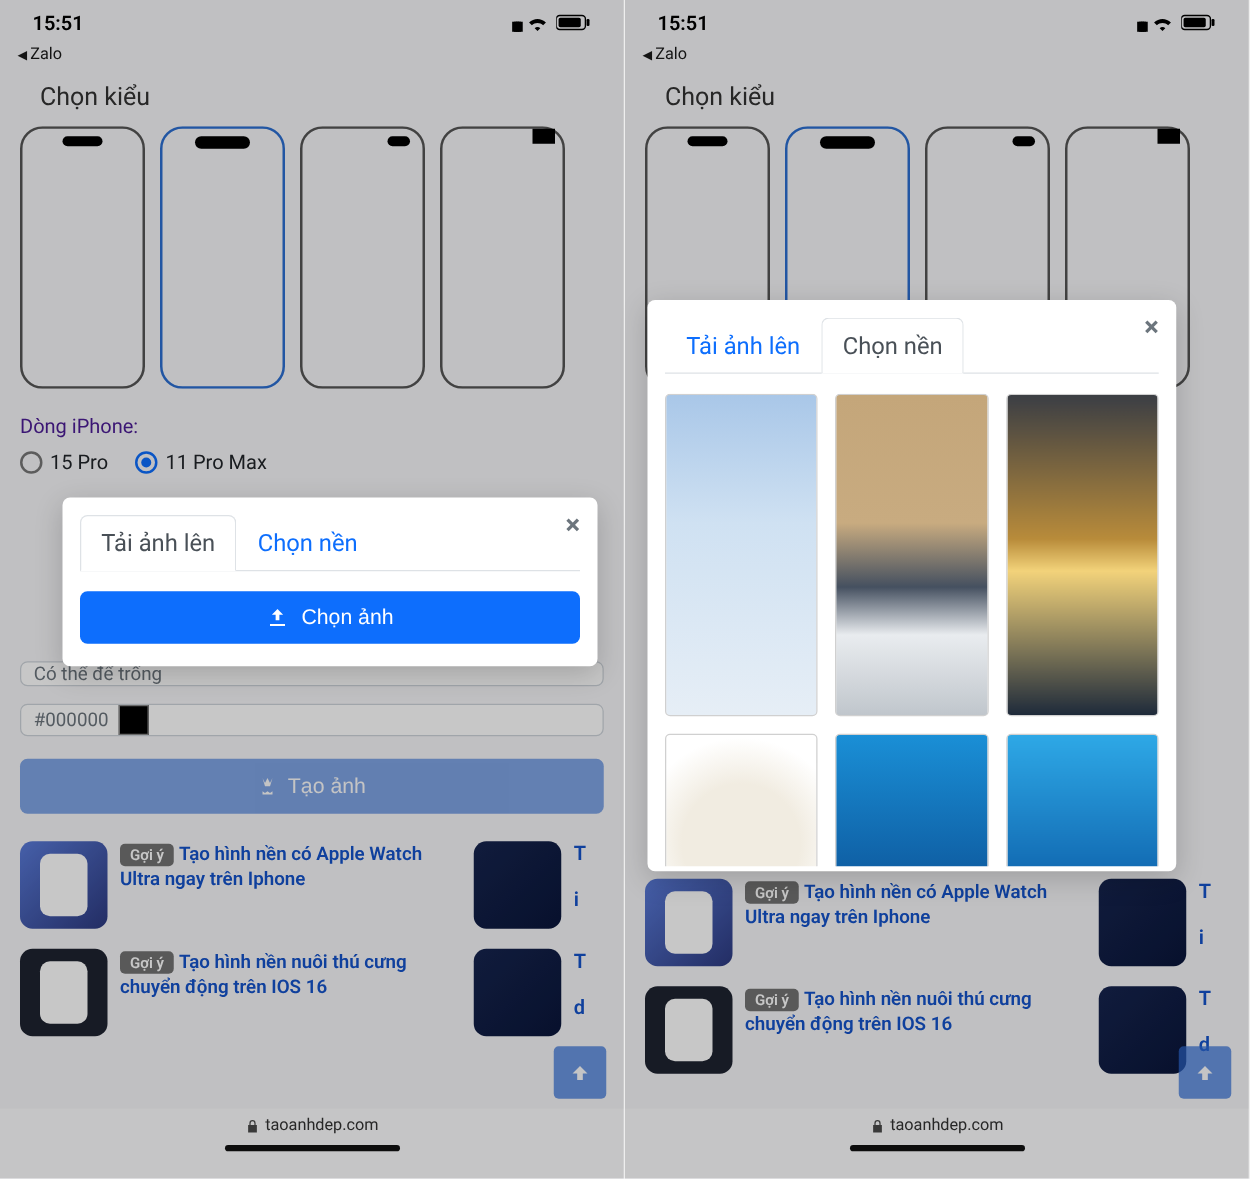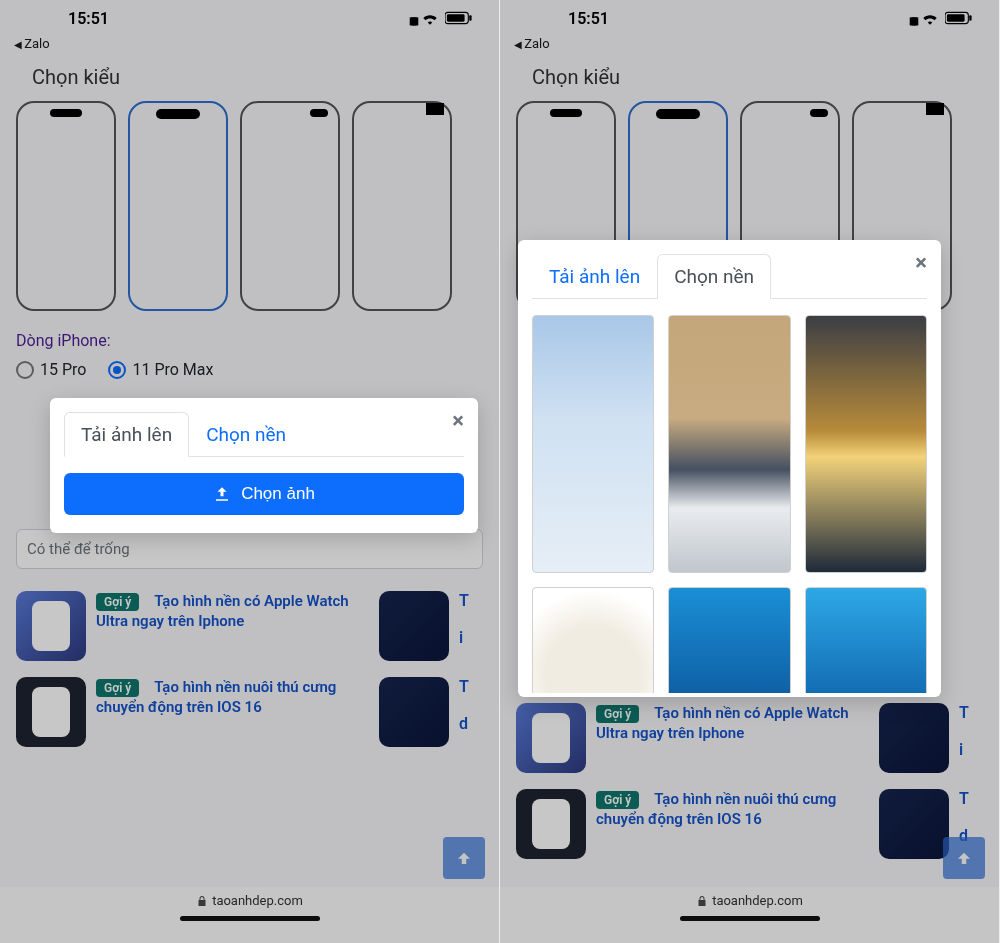--- a/index.html
+++ b/index.html
@@ -32,21 +32,21 @@
     height: 36px;
     display: flex;
     align-items: center;
     justify-content: space-between;
     padding: 0 26px;
     font-weight: 600;
     font-size: 16px;
     color: #000;
     z-index: 2;
   }
-  .sb-time { margin-left: 42px; }
+  .sb-time { }
   .sb-icons { display: flex; gap: 6px; align-items: center; }
   .sb-signal::before { content: "▮▮▮▮"; letter-spacing: -4px; font-size: 10px; }
   .sb-wifi svg, .sb-batt svg { display: block; }
   .back-app {
     position: relative;
     padding: 0 12px 4px 14px;
     font-size: 13px;
     color: #1a1a1a;
     z-index: 2;
   }
@@ -109,21 +109,21 @@
   .radio-dot {
     width: 18px; height: 18px; border-radius: 50%;
     border: 2px solid #777; display: inline-block;
     position: relative;
   }
   .radio.checked .radio-dot { border-color: #0d6efd; }
   .radio.checked .radio-dot::after {
     content: ""; position: absolute; inset: 3px; border-radius: 50%; background: #0d6efd;
   }
   .trailing-inputs {
-    display: flex; gap: 14px; margin-top: 150px;
+    display: flex; gap: 14px; margin-top: 150px; flex-direction: column;
   }
   .input {
     flex: 1; height: 40px; border: 1px solid #ced4da; border-radius: 6px;
     background: #fff; padding: 0 10px; font-size: 15px; color: #6c757d;
     display: flex; align-items: center;
   }
   .color-sw { width: 24px; height: 24px; background: #000; border: 1px solid #888; margin-left: 8px; }
   .btn-primary-wide {
     margin-top: 18px;
     width: 100%; height: 44px;
@@ -142,23 +142,23 @@
   .sugg-thumb::after{
     content:""; position:absolute; inset:10px 16px; background:#fff; border-radius:8px;
   }
   .sugg-body { flex: 1; font-size: 15px; color: #1452c9; line-height: 1.35; font-weight: 600; }
   .sugg-side-thumb {
     width: 70px; height: 70px; border-radius: 10px;
     background: linear-gradient(135deg,#16244e,#0a163a);
     flex: 0 0 70px;
   }
   .badge {
-    display: inline-block; background: #0f766e; color: #fff;
+    display: inline-block; background: #737373; color: #fff;
     border-radius: 4px; padding: 1px 8px; font-size: 12px; font-weight: 600;
-    vertical-align: middle; margin-right: 15px;
+    vertical-align: middle; margin-right: 4px;
   }
   .extra-col {
     display:flex; flex-direction:column; gap:18px; font-size:16px; color:#1452c9; font-weight:600;
     width:24px; overflow:hidden; white-space:nowrap;
   }
   
   .browser-bar {
     position: absolute; bottom: 0; left: 0; right: 0;
     height: 56px; background: #fdfdfe;
     display: flex; flex-direction: column; align-items: center; justify-content: flex-start;
@@ -281,22 +281,32 @@
         <label class="radio checked">
             <span class="radio-dot"></span>
             <span>11 Pro Max</span>
           </label>
       </div>
 
       <div class="trailing-inputs">
         <div class="input">
             <span>Có thể để trống</span>
           </div>
-      </div>
-
+        <div class="input" style="flex:1.1">
+            <span>#000000</span>
+            <span class="color-sw"></span>
+          </div>
+      </div>
+
+      <button class="btn-primary-wide">
+        <svg width="16" height="16" viewBox="0 0 24 24" fill="#fff">
+            <path d="M6 2l3 6 3-6 3 6 3-6-3 10H9L6 2zm0 20h12v-4l-3 2-3-2-3 2-3-2v4z"></path>
+          </svg>
+        <span>Tạo ảnh</span>
+      </button>
 
       <div class="sugg-list">
         <div class="sugg-item">
           <div class="sugg-thumb"></div>
           <div class="sugg-body"><span class="badge">Gợi ý</span><span>Tạo hình nền có Apple Watch Ultra ngay trên Iphone</span></div>
           <div class="sugg-side-thumb"></div>
           <div class="extra-col">
               <span>T</span>
               <span>i</span>
             </div>

